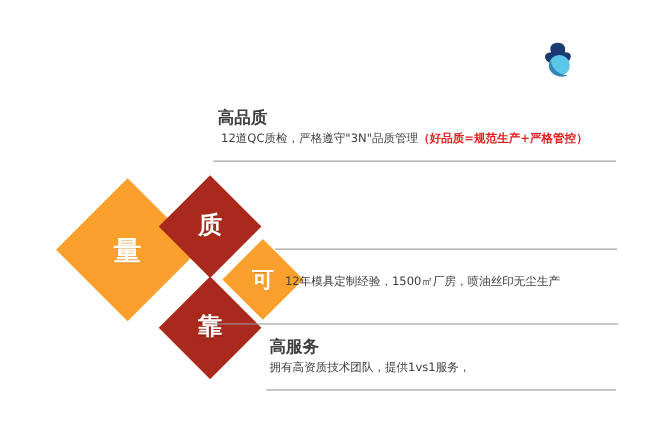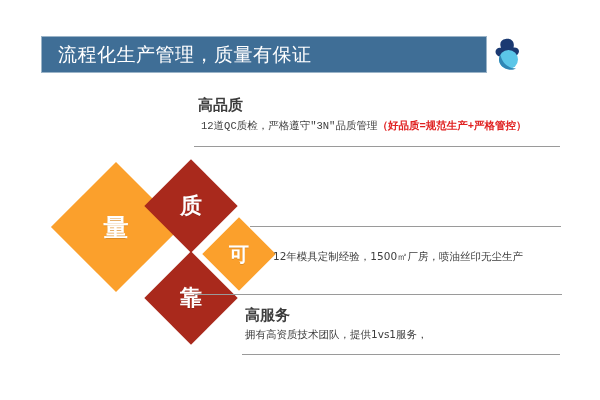--- a/index.html
+++ b/index.html
@@ -156,44 +156,41 @@
     color: #e02020;
     font-weight: bold;
     margin-top: 39px;
   }
   .rule {
     position: absolute;
     height: 1px;
     background: #9a9a9a;
   }
 
-  .b1 { left: 198px; top: 98px; font-family: Liberation Mono, monospace; }
+  .b1 { left: 198px; top: 98px; }
   .b1 .block-desc { margin-left: 3px; }
   .r1 { left: 194px; top: 146px; width: 366px; }
 
   .b2 { left: 253px; top: 178px; }
   .b2 .block-desc { margin-left: 2px; }
   .r2 { left: 250px; top: 226px; width: 311px; }
 
   .b3 { left: 253px; top: 246px; }
-  .b3 .block-desc { margin-left: 20px; }
+  .b3 .block-desc { margin-left: 6px; }
   .r3 { left: 194px; top: 294px; width: 368px; }
 
   .b4 { left: 245px; top: 306px; }
   .b4 .block-desc { margin-left: 0px; }
   .r4 { left: 242px; top: 354px; width: 318px; }
 </style>
 </head>
 <body>
 
 <div id="slide">
 
-  <div class="header-bar">
-    <div class="header-title">流程化生产管理，质量有保证</div>
-  </div>
 
   <div class="logo">
     <span class="logo-mark">
       <svg width="30" height="34" viewBox="0 0 30 34" xmlns="http://www.w3.org/2000/svg">
         <path d="M13.5 2 C19.5 1 23 5 21.5 10.5 C26 10 28.5 13.5 26 17 C23.5 20.5 18 20 15.5 16.5 C13 20.5 7 21 4.5 17.5 C2 14 4.5 10 9 10.8 C7 5.5 9.5 2.6 13.5 2 Z" fill="#1b3a72"></path>
         <circle cx="16.5" cy="22.5" r="9.5" fill="#5bc6e8"></circle>
         <path d="M8.5 18 C10 26 16 31 24 31.5 C19 34.5 10 32 7.5 25.5 C6.5 22.5 7 19.8 8.5 18 Z" fill="#2f86b5"></path>
       </svg>
     </span>
   </div>

